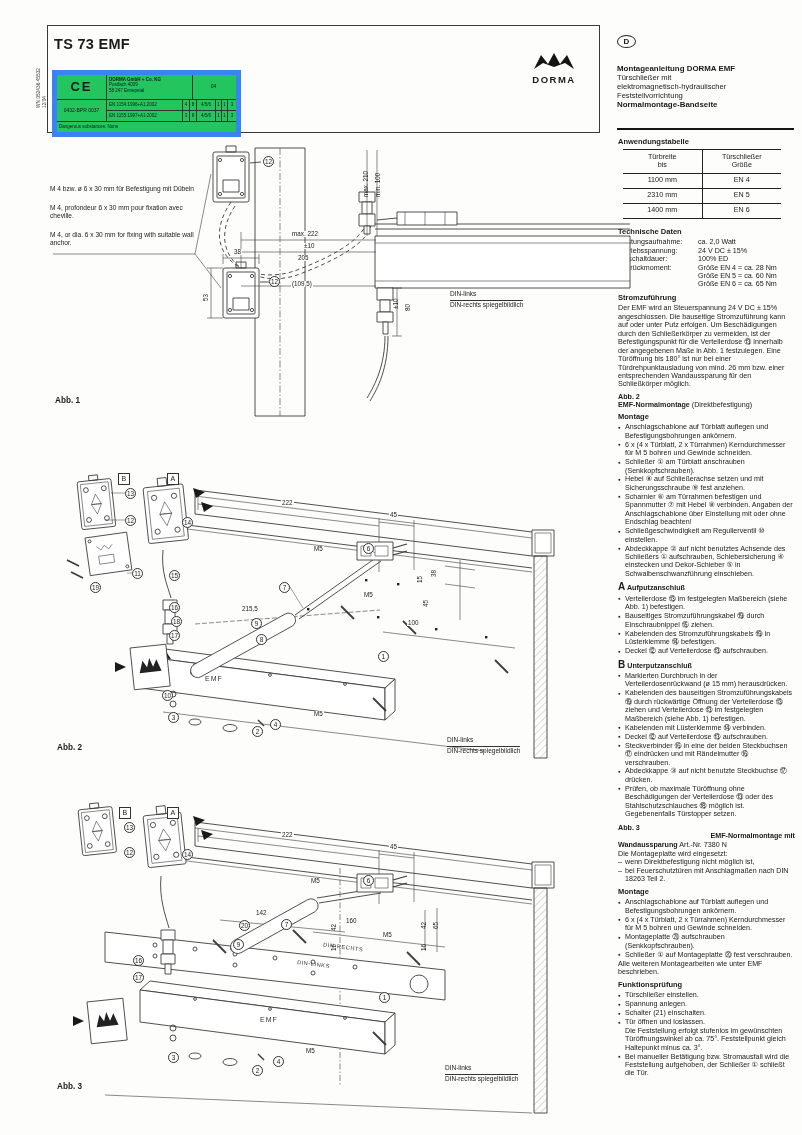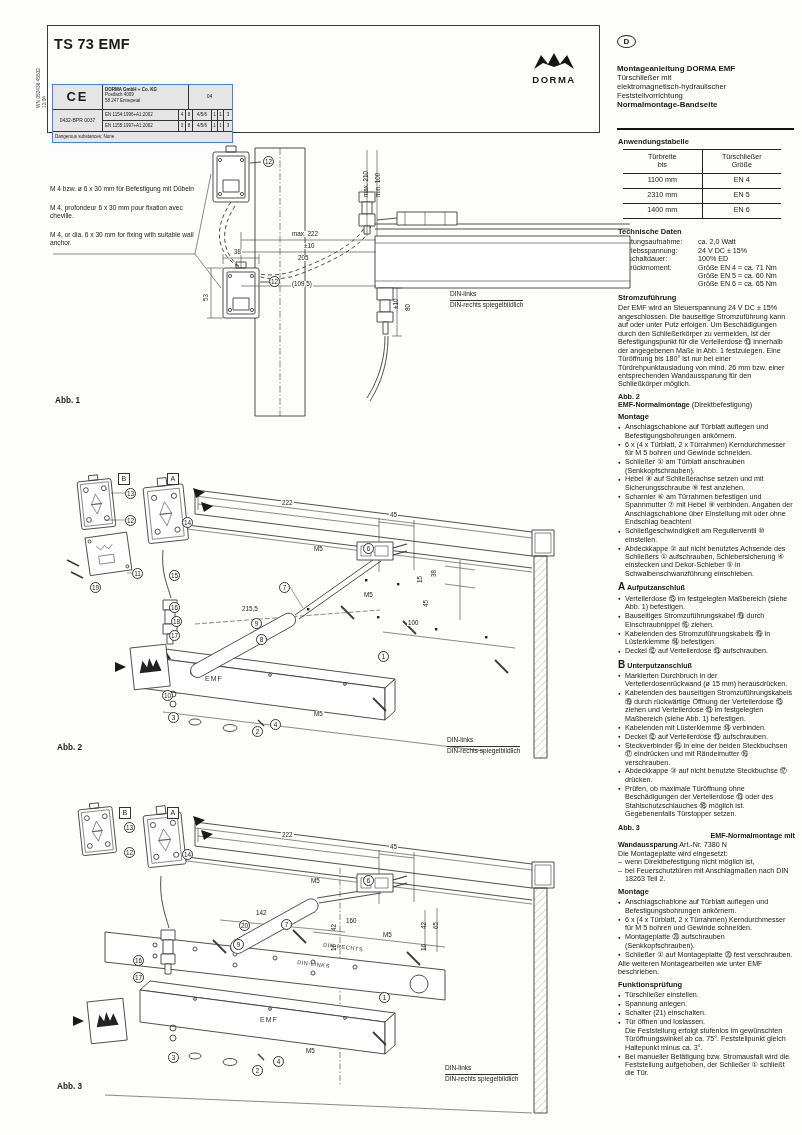--- a/index.html
+++ b/index.html
@@ -2,21 +2,21 @@
 <html><head>
 <meta charset="utf-8">
 <style>
   html,body{margin:0;padding:0;}
   body{width:802px;height:1135px;position:relative;background:#fdfdfc;color:#1a1a1a;
        font-family:"Liberation Sans",sans-serif;overflow:hidden;}
   
   .edge{position:absolute;transform:rotate(-90deg);transform-origin:0 0;font-size:4.8px;color:#444;white-space:nowrap;}
   .hbox{position:absolute;left:47px;top:25px;width:551px;height:106px;border:1px solid #3a3a3a;}
   .prod{position:absolute;left:6px;top:10px;font-size:14.5px;font-weight:bold;letter-spacing:.3px;}
-  .cet{position:absolute;left:4px;top:58px;width:179px;border:1px solid #3b82f6;font-size:4.5px;line-height:5.4px;background:#e5e5e5;}
+  .cet{position:absolute;left:4px;top:44px;width:179px;border:5px solid #3b82f6;font-size:4.5px;line-height:5.4px;background:#22c55e;}
   .cetr{display:flex;border-bottom:.7px solid #333;}
   .cetr:last-child{border-bottom:none;}
   .cetc{border-right:.7px solid #333;box-sizing:border-box;}
   .cetc:last-child{border-right:none;}
   .cemark{width:50px;display:flex;align-items:center;justify-content:center;font-size:13px;font-weight:bold;letter-spacing:2px;}
   .stdrow{display:flex;border-bottom:.7px solid #333;}
   .stdrow:last-child{border-bottom:none;}
   .stdc{border-right:.7px solid #333;box-sizing:border-box;text-align:center;padding-top:1.5px;height:10px;}
   .stdc:last-child{border-right:none;}
   .brand{position:absolute;left:480px;top:27px;width:52px;text-align:center;}
@@ -174,21 +174,21 @@
         <div>24 V DC ± 15%</div>
       </div>
 
       <div class="techrow">
         <div class="tl">Einschaltdauer:</div>
         <div>100% ED</div>
       </div>
 
       <div class="techrow">
         <div class="tl">Ausrückmoment:</div>
-        <div>Größe EN 4 = ca. 71 Nm</div>
+        <div>Größe EN 4 = ca. 28 Nm</div>
       </div>
 
       <div class="techrow">
         <div class="tl"></div>
         <div>Größe EN 5 = ca. 60 Nm</div>
       </div>
 
       <div class="techrow">
         <div class="tl"></div>
         <div>Größe EN 6 = ca. 65 Nm</div>

